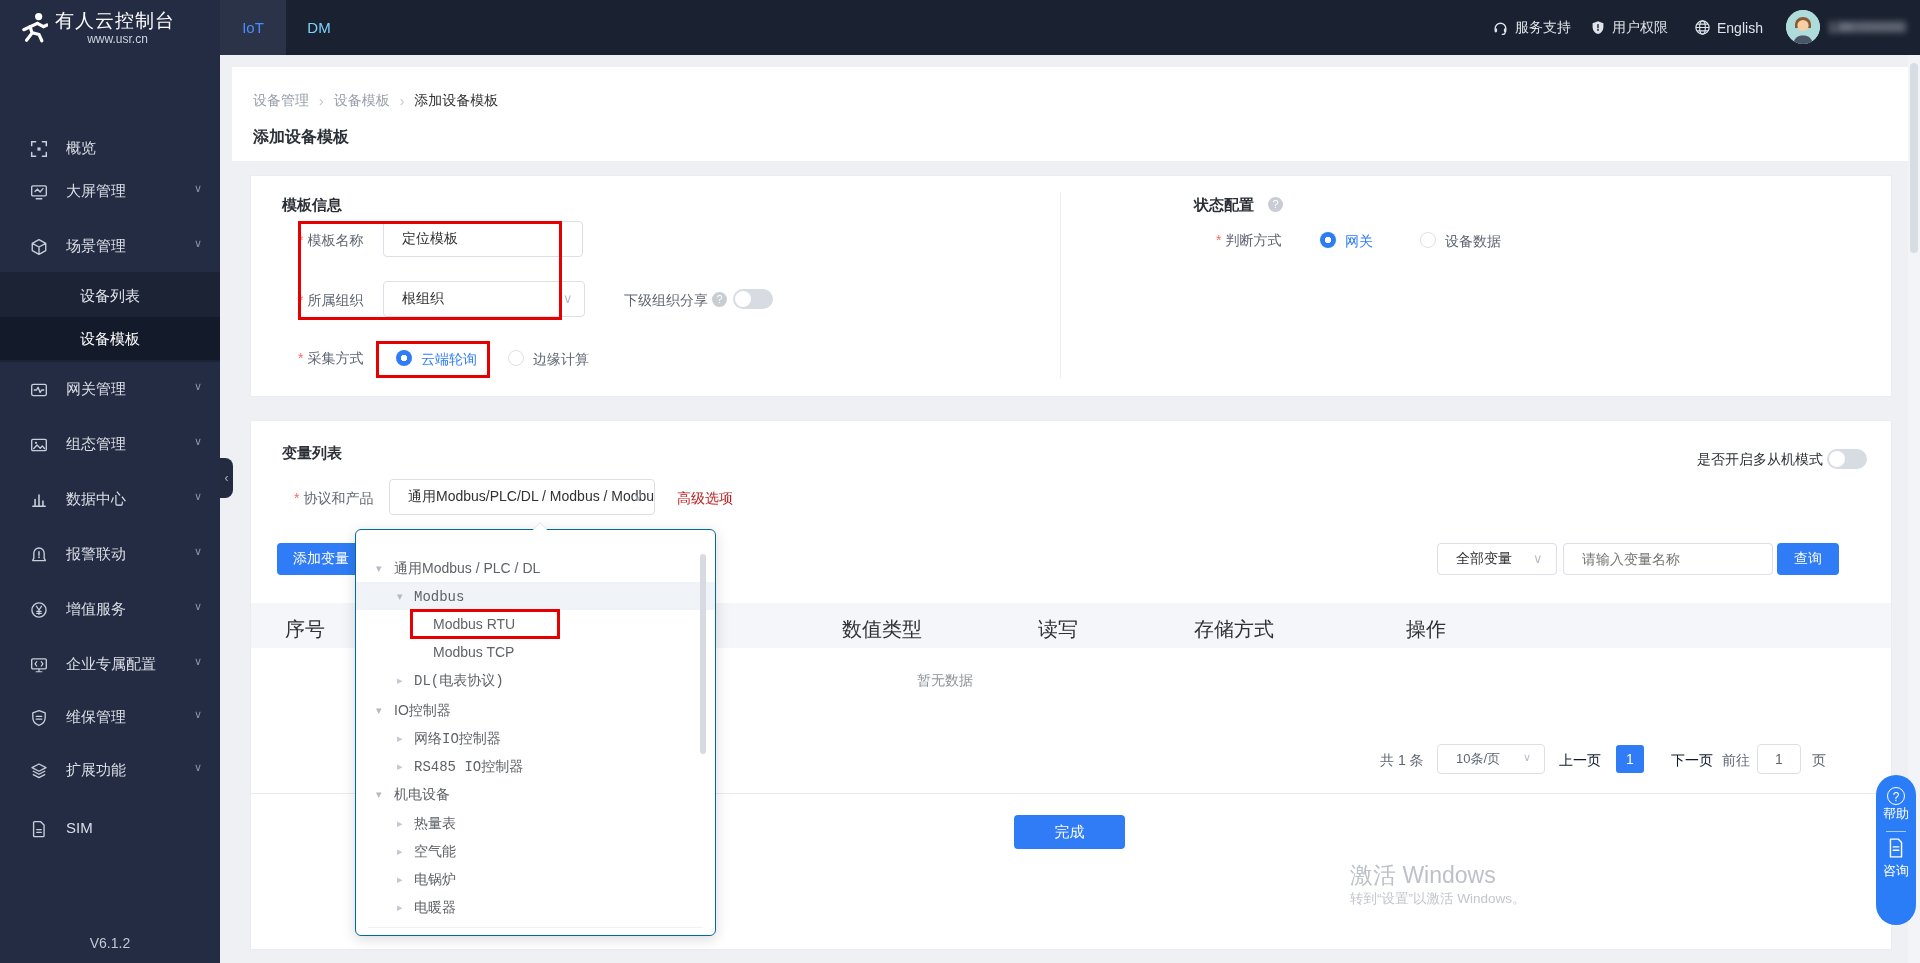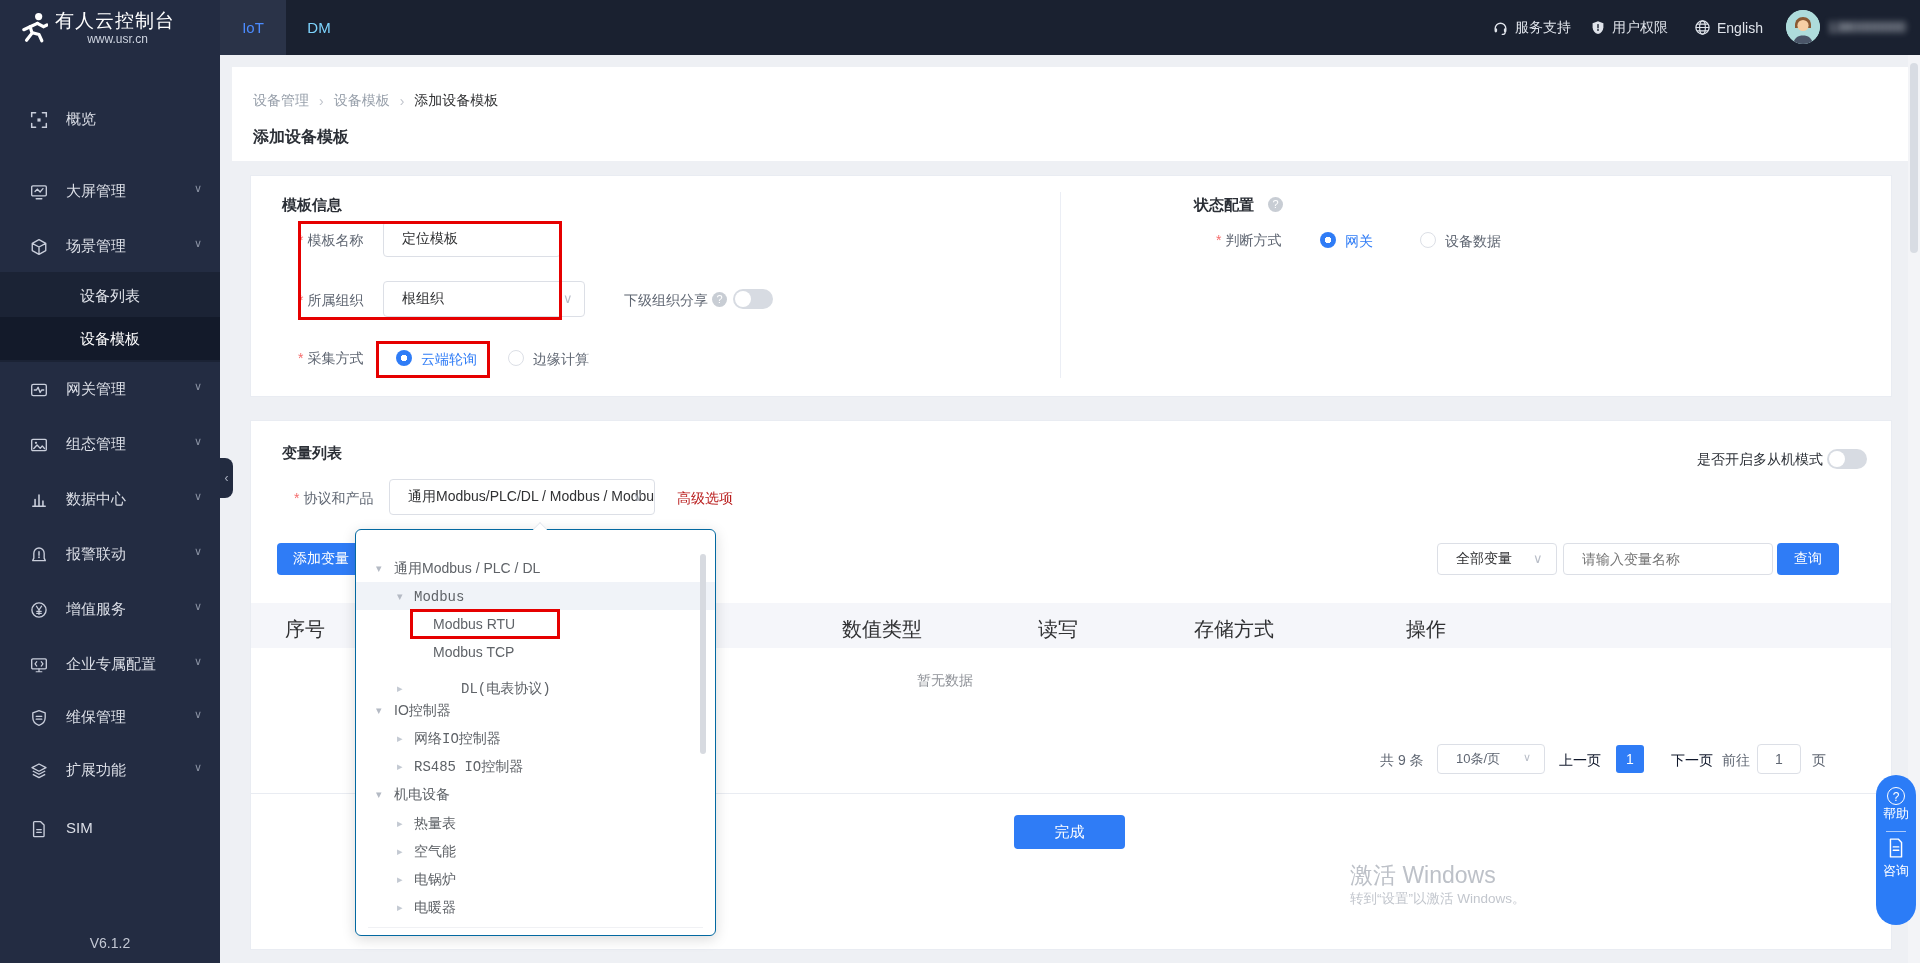--- a/index.html
+++ b/index.html
@@ -138,21 +138,21 @@
         <path d="M9 15c0-5 3.5-8 8-8s8 3 8 8v3H9z" fill="#8a5a33"></path>
         <circle cx="17" cy="15.5" r="5.6" fill="#f6cfa4"></circle>
         <path d="M7 34c1-6 5-8.5 10-8.5s9 2.5 10 8.5z" fill="#4a5568"></path>
       </svg>
     </div>
     <div class="phone" style="left:1828px;">1380000000</div>
   </div>
 
   <div class="sidebar">
 
-    <div class="sitem" style="top:43px;">
+    <div class="sitem" style="top:72px;">
       <svg class="ic" viewBox="0 0 16 16">
         <path d="M1.5 5V1.5H5M11 1.5h3.5V5M14.5 11v3.5H11M5 14.5H1.5V11" stroke="#c9cedb" stroke-width="1.3" fill="none" stroke-linecap="round"></path>
         <rect x="6.6" y="6.6" width="2.8" height="2.8" fill="#c9cedb"></rect>
       </svg>
       <span class="lab">概览</span>
     </div>
 
     <div class="sitem" style="top:115px;">
       <svg class="ic" viewBox="0 0 16 16">
         <rect x="1.5" y="2.5" width="13" height="9" rx="1" stroke="#c9cedb" stroke-width="1.2" fill="none"></rect>
@@ -279,21 +279,21 @@
     </div>
   </div>
   <div class="pgtitle">添加设备模板</div>
 
   <div class="card" style="left:250px;top:175px;width:1642px;height:222px;"></div>
   <div class="sectitle abs" style="left:282px;top:196px;">模板信息</div>
 
   <div class="flabel" style="left:298px;top:232px;">
     <span class="req">*</span><span>模板名称</span>
   </div>
-  <input class="inputbox" style="left: 383px; top: 221px; width: 178px;" value="定位模板">
+  <input class="inputbox" style="left: 383px; top: 221px; width: 200px;" value="定位模板">
 
   <div class="flabel" style="left:298px;top:292px;">
     <span class="req">*</span><span>所属组织</span>
   </div>
   <div class="inputbox" style="left:383px;top:281px;width:202px;">
     <span>根组织</span>
   </div>
   <span class="selchev" style="left:563px;top:291px;">∨</span>
 
   <div class="flabel" style="left:624px;top:292px;">下级组织分享</div>
@@ -349,42 +349,42 @@
 
   <div class="thead"></div>
   <div class="th" style="left:285px;">序号</div>
   <div class="th" style="left:842px;">数值类型</div>
   <div class="th" style="left:1038px;">读写</div>
   <div class="th" style="left:1194px;">存储方式</div>
   <div class="th" style="left:1406px;">操作</div>
 
   <div class="empty" style="left:917px;top:672px;">暂无数据</div>
 
-  <div class="pgtxt" style="left:1380px;">共 9 条</div>
+  <div class="pgtxt" style="left:1380px;">共 1 条</div>
   <div class="inputbox" style="left:1437px;top:744px;width:108px;height:30px;font-size:13px;color:#5f6672;">
     <span>10条/页</span>
   </div>
   <span class="selchev" style="left:1523px;top:751px;font-size:11px;">∨</span>
   <div class="pgtxt pgbtn" style="left:1559px;">上一页</div>
   <div class="pagebox" style="left:1616px;top:745px;width:28px;height:28px;line-height:28px;">1</div>
   <div class="pgtxt pgbtn" style="left:1671px;">下一页</div>
   <div class="pgtxt" style="left:1722px;">前往</div>
   <input class="inputbox" style="left: 1757px; top: 744px; width: 44px; height: 30px; text-align: center; padding: 0px; color: rgb(95, 102, 114);" value="1">
   <div class="pgtxt" style="left:1812px;">页</div>
 
   <div class="divider-h" style="left:251px;top:793px;width:1640px;"></div>
   <button class="btn" style="left:1014px;top:815px;width:111px;height:34px;font-size:15px;">完成</button>
 
   <div class="ddnotch"></div>
   <div class="ddpanel">
     <div class="titem lv1" style="top:24px;"><span class="car down"></span><span class="tlab">通用Modbus / PLC / DL</span></div>
     <div class="titem lv2 hl" style="top:52px;"><span class="car down"></span><span class="tlab">Modbus</span></div>
     <div class="titem lv3" style="top:80px;"><span class="tlab">Modbus RTU</span></div>
     <div class="titem lv3" style="top:108px;"><span class="tlab">Modbus TCP</span></div>
-    <div class="titem lv2" style="top:144px;padding-left:47px;"><span class="car right"></span><span class="tlab">DL(电表协议)</span></div>
+    <div class="titem lv2" style="top:136px;"><span class="car right"></span><span class="tlab">DL(电表协议)</span></div>
     <div class="titem lv1" style="top:166px;"><span class="car down"></span><span class="tlab">IO控制器</span></div>
     <div class="titem lv2" style="top:194px;"><span class="car right"></span><span class="tlab">网络IO控制器</span></div>
     <div class="titem lv2" style="top:222px;"><span class="car right"></span><span class="tlab">RS485 IO控制器</span></div>
     <div class="titem lv1" style="top:250px;"><span class="car down"></span><span class="tlab">机电设备</span></div>
     <div class="titem lv2" style="top:279px;"><span class="car right"></span><span class="tlab">热量表</span></div>
     <div class="titem lv2" style="top:307px;"><span class="car right"></span><span class="tlab">空气能</span></div>
     <div class="titem lv2" style="top:335px;"><span class="car right"></span><span class="tlab">电锅炉</span></div>
     <div class="titem lv2" style="top:363px;"><span class="car right"></span><span class="tlab">电暖器</span></div>
     <div class="ddline"></div>
     <div class="ddthumb"></div>

